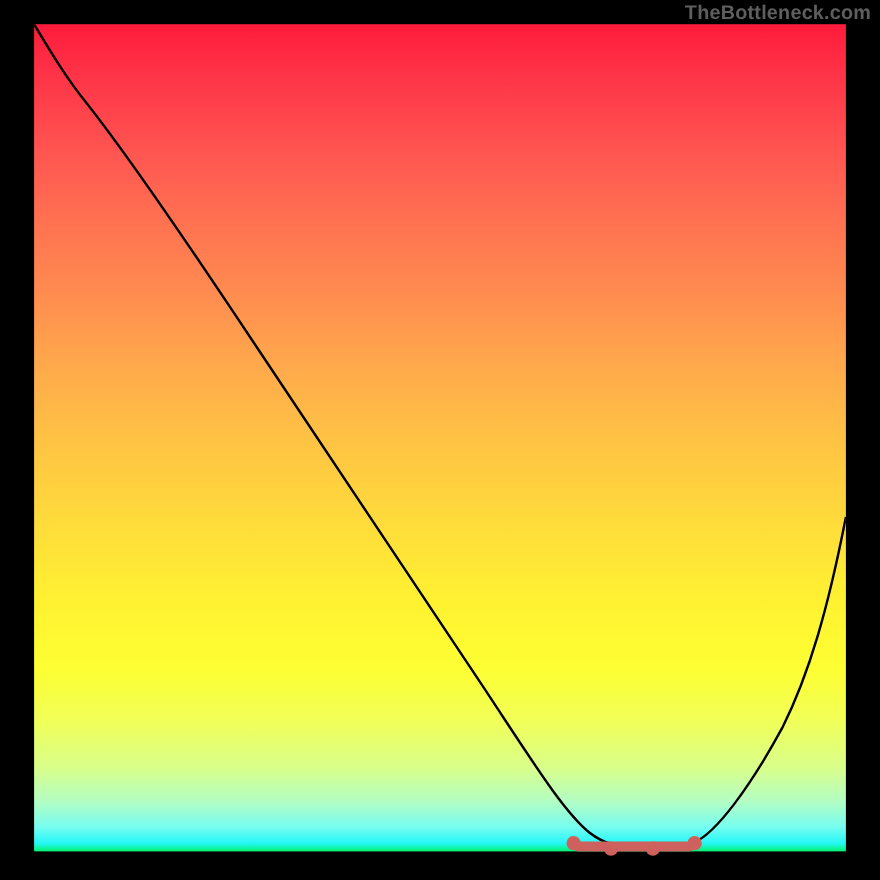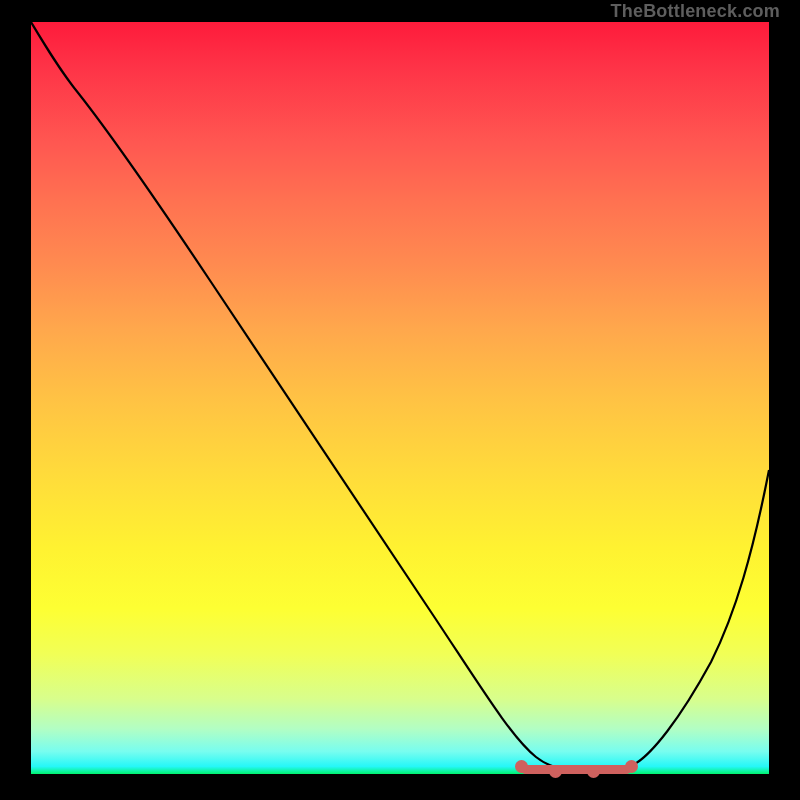--- a/index.html
+++ b/index.html
@@ -12,21 +12,21 @@
   }
   .container {
     position: relative;
     width: 800px;
     height: 800px;
     background: #000000;
   }
   .watermark {
     position: absolute;
     top: 1px;
-    right: 20px;
+    right: 8px;
     font-family: Arial, Helvetica, sans-serif;
     font-size: 18px;
     font-weight: bold;
     color: #5e5e5e;
     z-index: 10;
     letter-spacing: 0.2px;
   }
   .plot-area {
     position: absolute;
     left: 31px;

